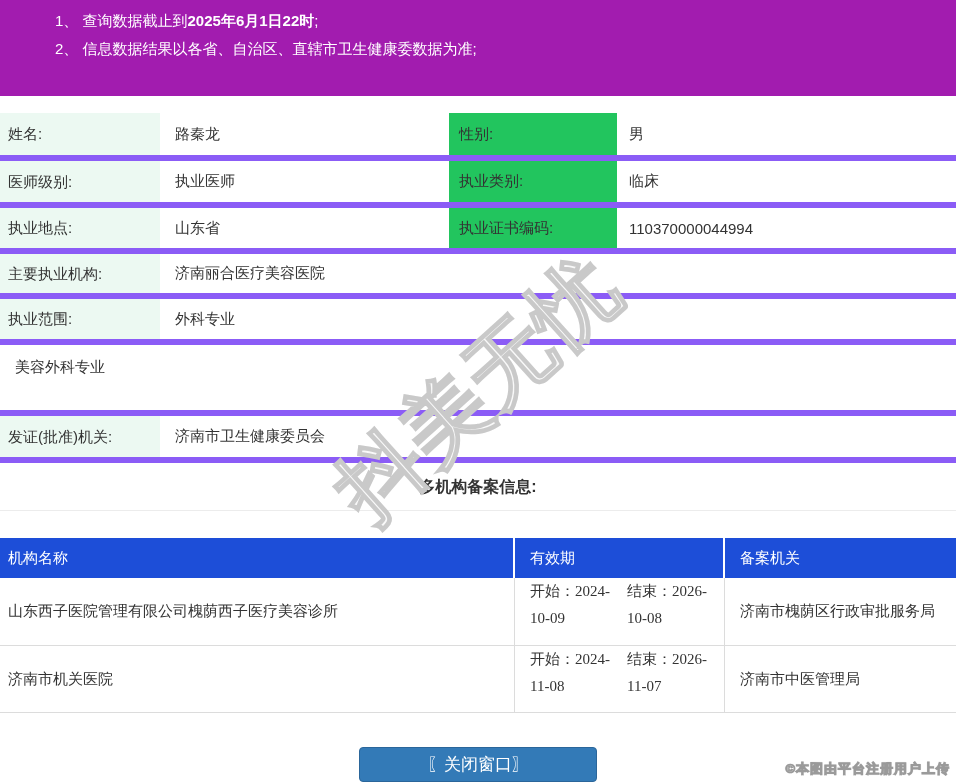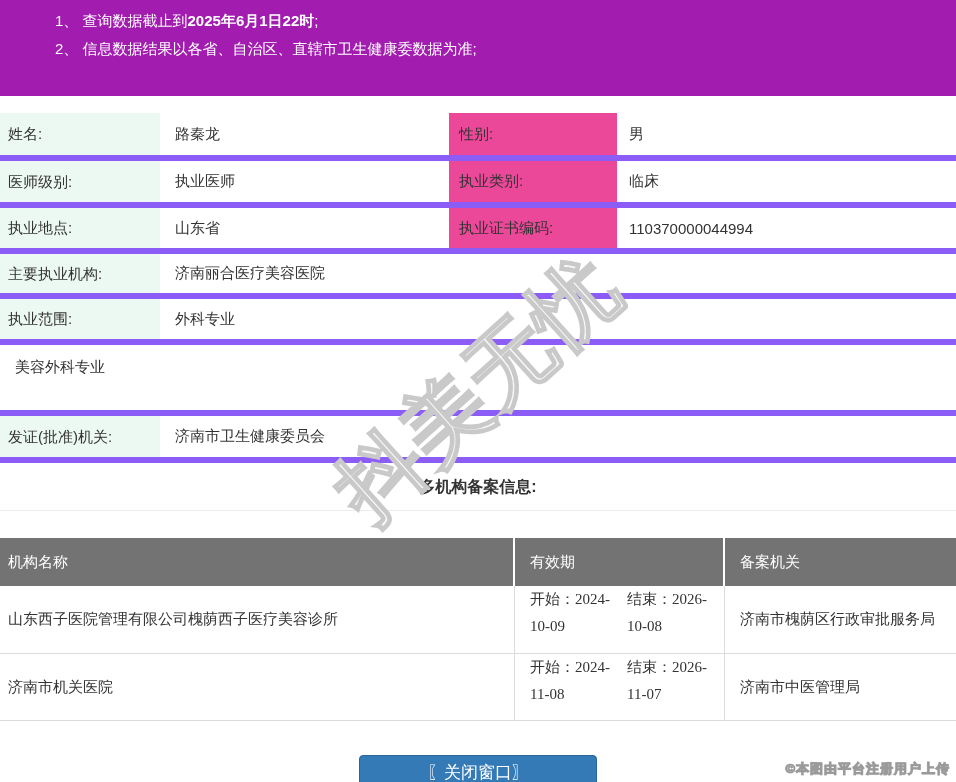--- a/index.html
+++ b/index.html
@@ -21,36 +21,36 @@
   .irow{display:flex;align-items:center;border-bottom:6px solid #8b5cf6;box-sizing:border-box;}
   .irow.h48{height:48px}.irow.h47{height:47px}.irow.h46{height:46px}
   .irow.h45{height:45px}.irow.h71{height:71px}
   .icell{font-size:15px;box-sizing:border-box;}
   .ilabel{
     width:160px;padding:0 40px 0 8px;background:#ecf9f2;
     align-self:stretch;display:flex;align-items:center;
     line-height:22px;word-break:break-all;
   }
   .ilabel2{
-    width:168px;padding:0 20px 0 10px;background:#ec4899;
+    width:168px;padding:0 20px 0 10px;background:#22c55e;
     align-self:stretch;display:flex;align-items:center;
   }
   .ival1{width:289px;padding-left:15px;}
   .ival2{flex:1;padding-left:12px;}
   .ivalwide{flex:1;padding-left:15px;}
   .irow.toppad .ivalwide{align-self:flex-start;margin-top:13px;}
   
   .section-title{
     margin-top:14px;height:20px;text-align:center;
     font-size:16px;font-weight:bold;color:#333;
   }
   .divider{margin-top:13px;border-top:1px solid #ececec;width:956px;}
   
   .reg-table{margin-top:27px;width:956px;}
-  .reg-header{display:flex;height:48px;background:#737373;color:#fff;}
+  .reg-header{display:flex;height:40px;background:#1d4ed8;color:#fff;}
   .reg-hcell{
     display:flex;align-items:center;font-size:15px;box-sizing:border-box;
   }
   .hc1{width:515px;padding-left:8px;border-right:2px solid #fff;}
   .hc2{width:210px;padding-left:15px;border-right:2px solid #fff;}
   .hc3{flex:1;padding-left:15px;}
   .reg-row{display:flex;border-bottom:1px solid #dcdcdc;}
   .reg-row.h67{height:67px}.reg-row.h66{height:66px}
   .reg-cell{font-size:15px;box-sizing:border-box;display:flex;align-items:center;}
   .rc1{width:515px;padding-left:8px;}

